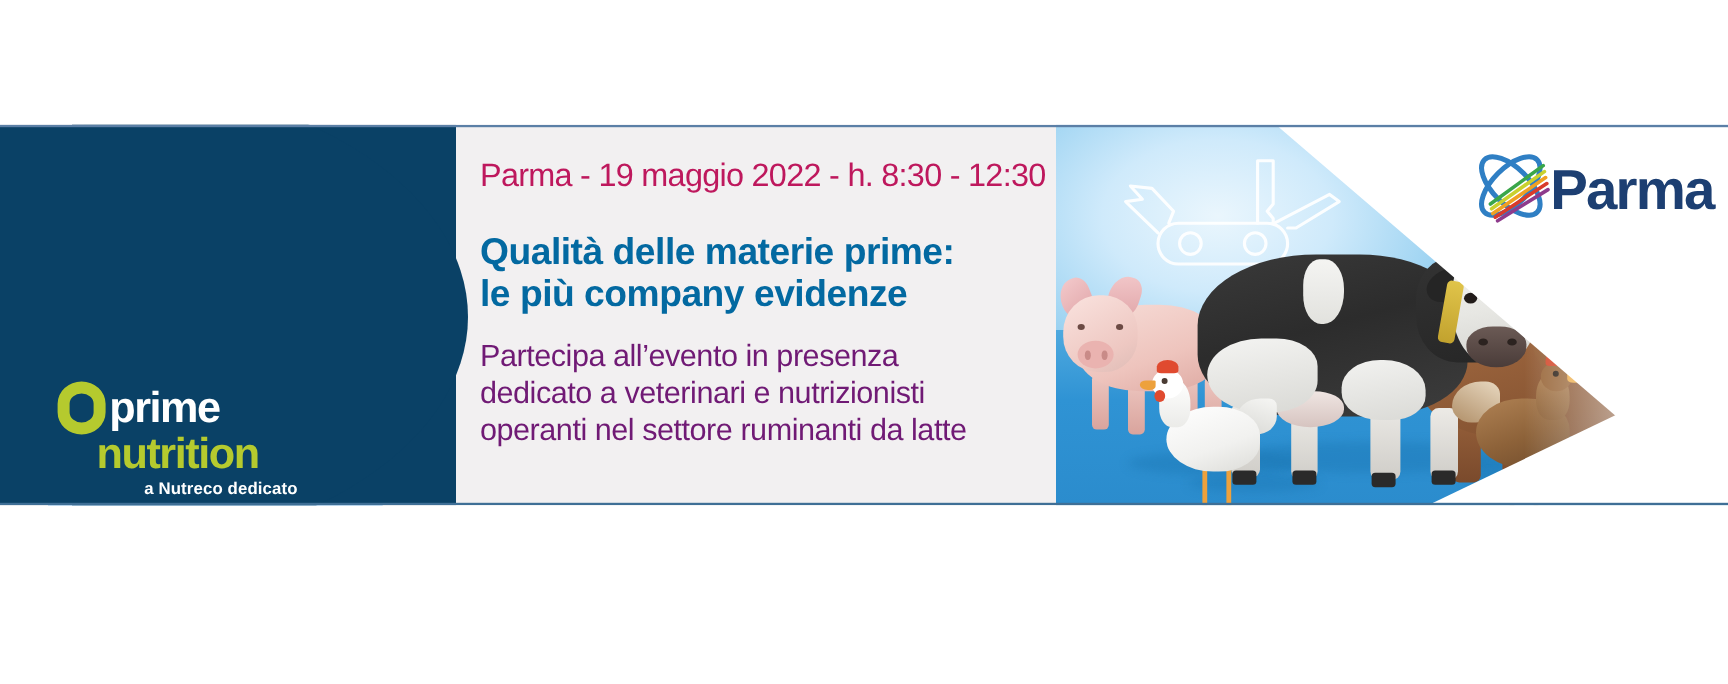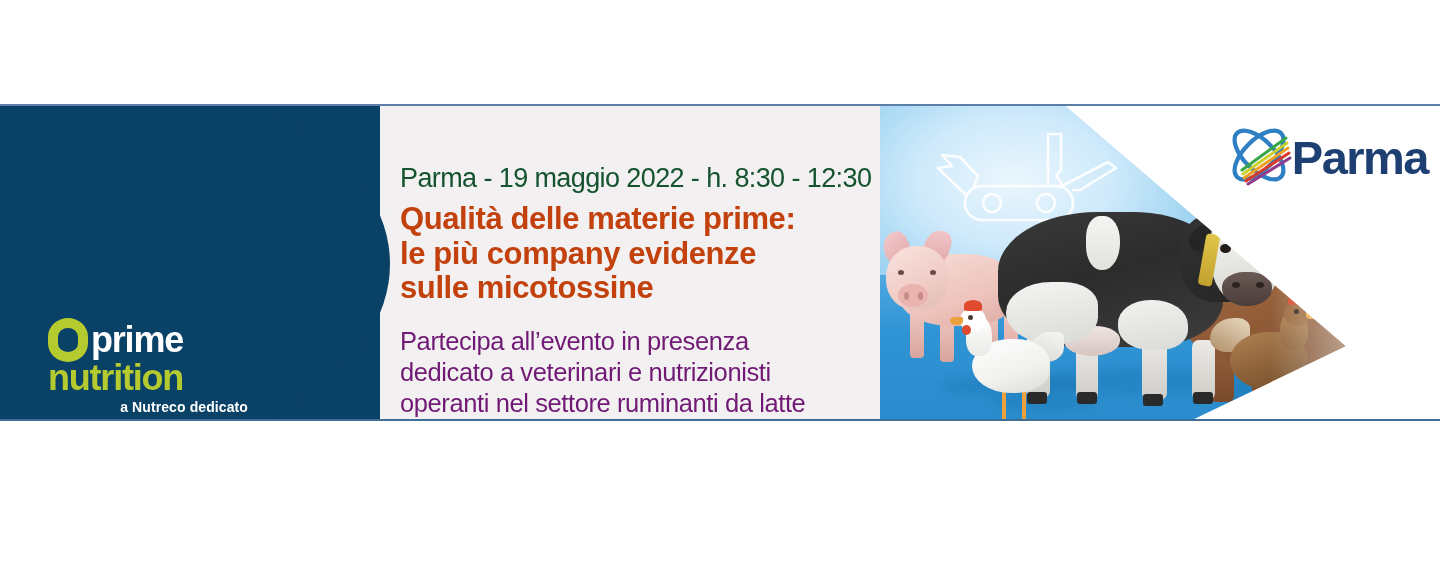--- a/index.html
+++ b/index.html
@@ -55,37 +55,37 @@
     width:40px;height:44px;box-sizing:border-box;
     border:10px solid #b5ca2e;border-radius:50%/42%;
     margin-right:3px;flex:0 0 auto;
   }
   .tl-trouw{
     color:#ffffff;font-size:36px;font-weight:bold;
     letter-spacing:-1.2px;line-height:36px;
   }
   .tl-nutrition{
     color:#b5ca2e;font-size:36px;font-weight:bold;
-    letter-spacing:-1.2px;line-height:38px;text-align:left;
+    letter-spacing:-1.2px;line-height:38px;text-align:center;
     margin-top:-2px;
   }
   .tl-sub{
     color:#ffffff;font-size:14px;font-weight:bold;
     letter-spacing:0.1px;text-align:right;margin-top:2px;
   }
 
   
   .center-text{position:absolute;left:400px;top:26px;z-index:25;width:500px;}
   .ct-date{
-    color:#14532d;font-size:27px;letter-spacing:-0.6px;
-    line-height:32px;white-space:nowrap;margin-top:32px;
+    color:#be185d;font-size:27px;letter-spacing:-0.6px;
+    line-height:32px;white-space:nowrap;
   }
   .ct-head{
-    color:#c2410c;font-size:31px;font-weight:bold;
-    letter-spacing:-0.4px;line-height:34.5px;margin-top:8px;
+    color:#0369a1;font-size:31px;font-weight:bold;
+    letter-spacing:-0.4px;line-height:34.5px;margin-top:31px;
   }
   .ct-body{
     color:#701a75;font-size:25.5px;letter-spacing:-0.4px;
     line-height:31px;margin-top:20px;
   }
 
   
   .photo-panel{
     position:absolute;left:880px;top:0;width:560px;height:317px;
     z-index:18;overflow:hidden;
@@ -201,21 +201,20 @@
     </div>
     <div class="tl-nutrition">nutrition</div>
     <div class="tl-sub">a Nutreco dedicato</div>
   </div>
 
   <div class="center-text">
     <div class="ct-date">Parma - 19 maggio 2022 - h. 8:30 - 12:30</div>
     <div class="ct-head">
       <div>Qualità delle materie prime:</div>
       <div>le più company evidenze</div>
-      <div>sulle micotossine</div>
     </div>
     <div class="ct-body">
       <div>Partecipa all’evento in presenza</div>
       <div>dedicato a veterinari e nutrizionisti</div>
       <div>operanti nel settore ruminanti da latte</div>
     </div>
   </div>
 
   <div class="photo-panel">
     <div class="floor"></div>

